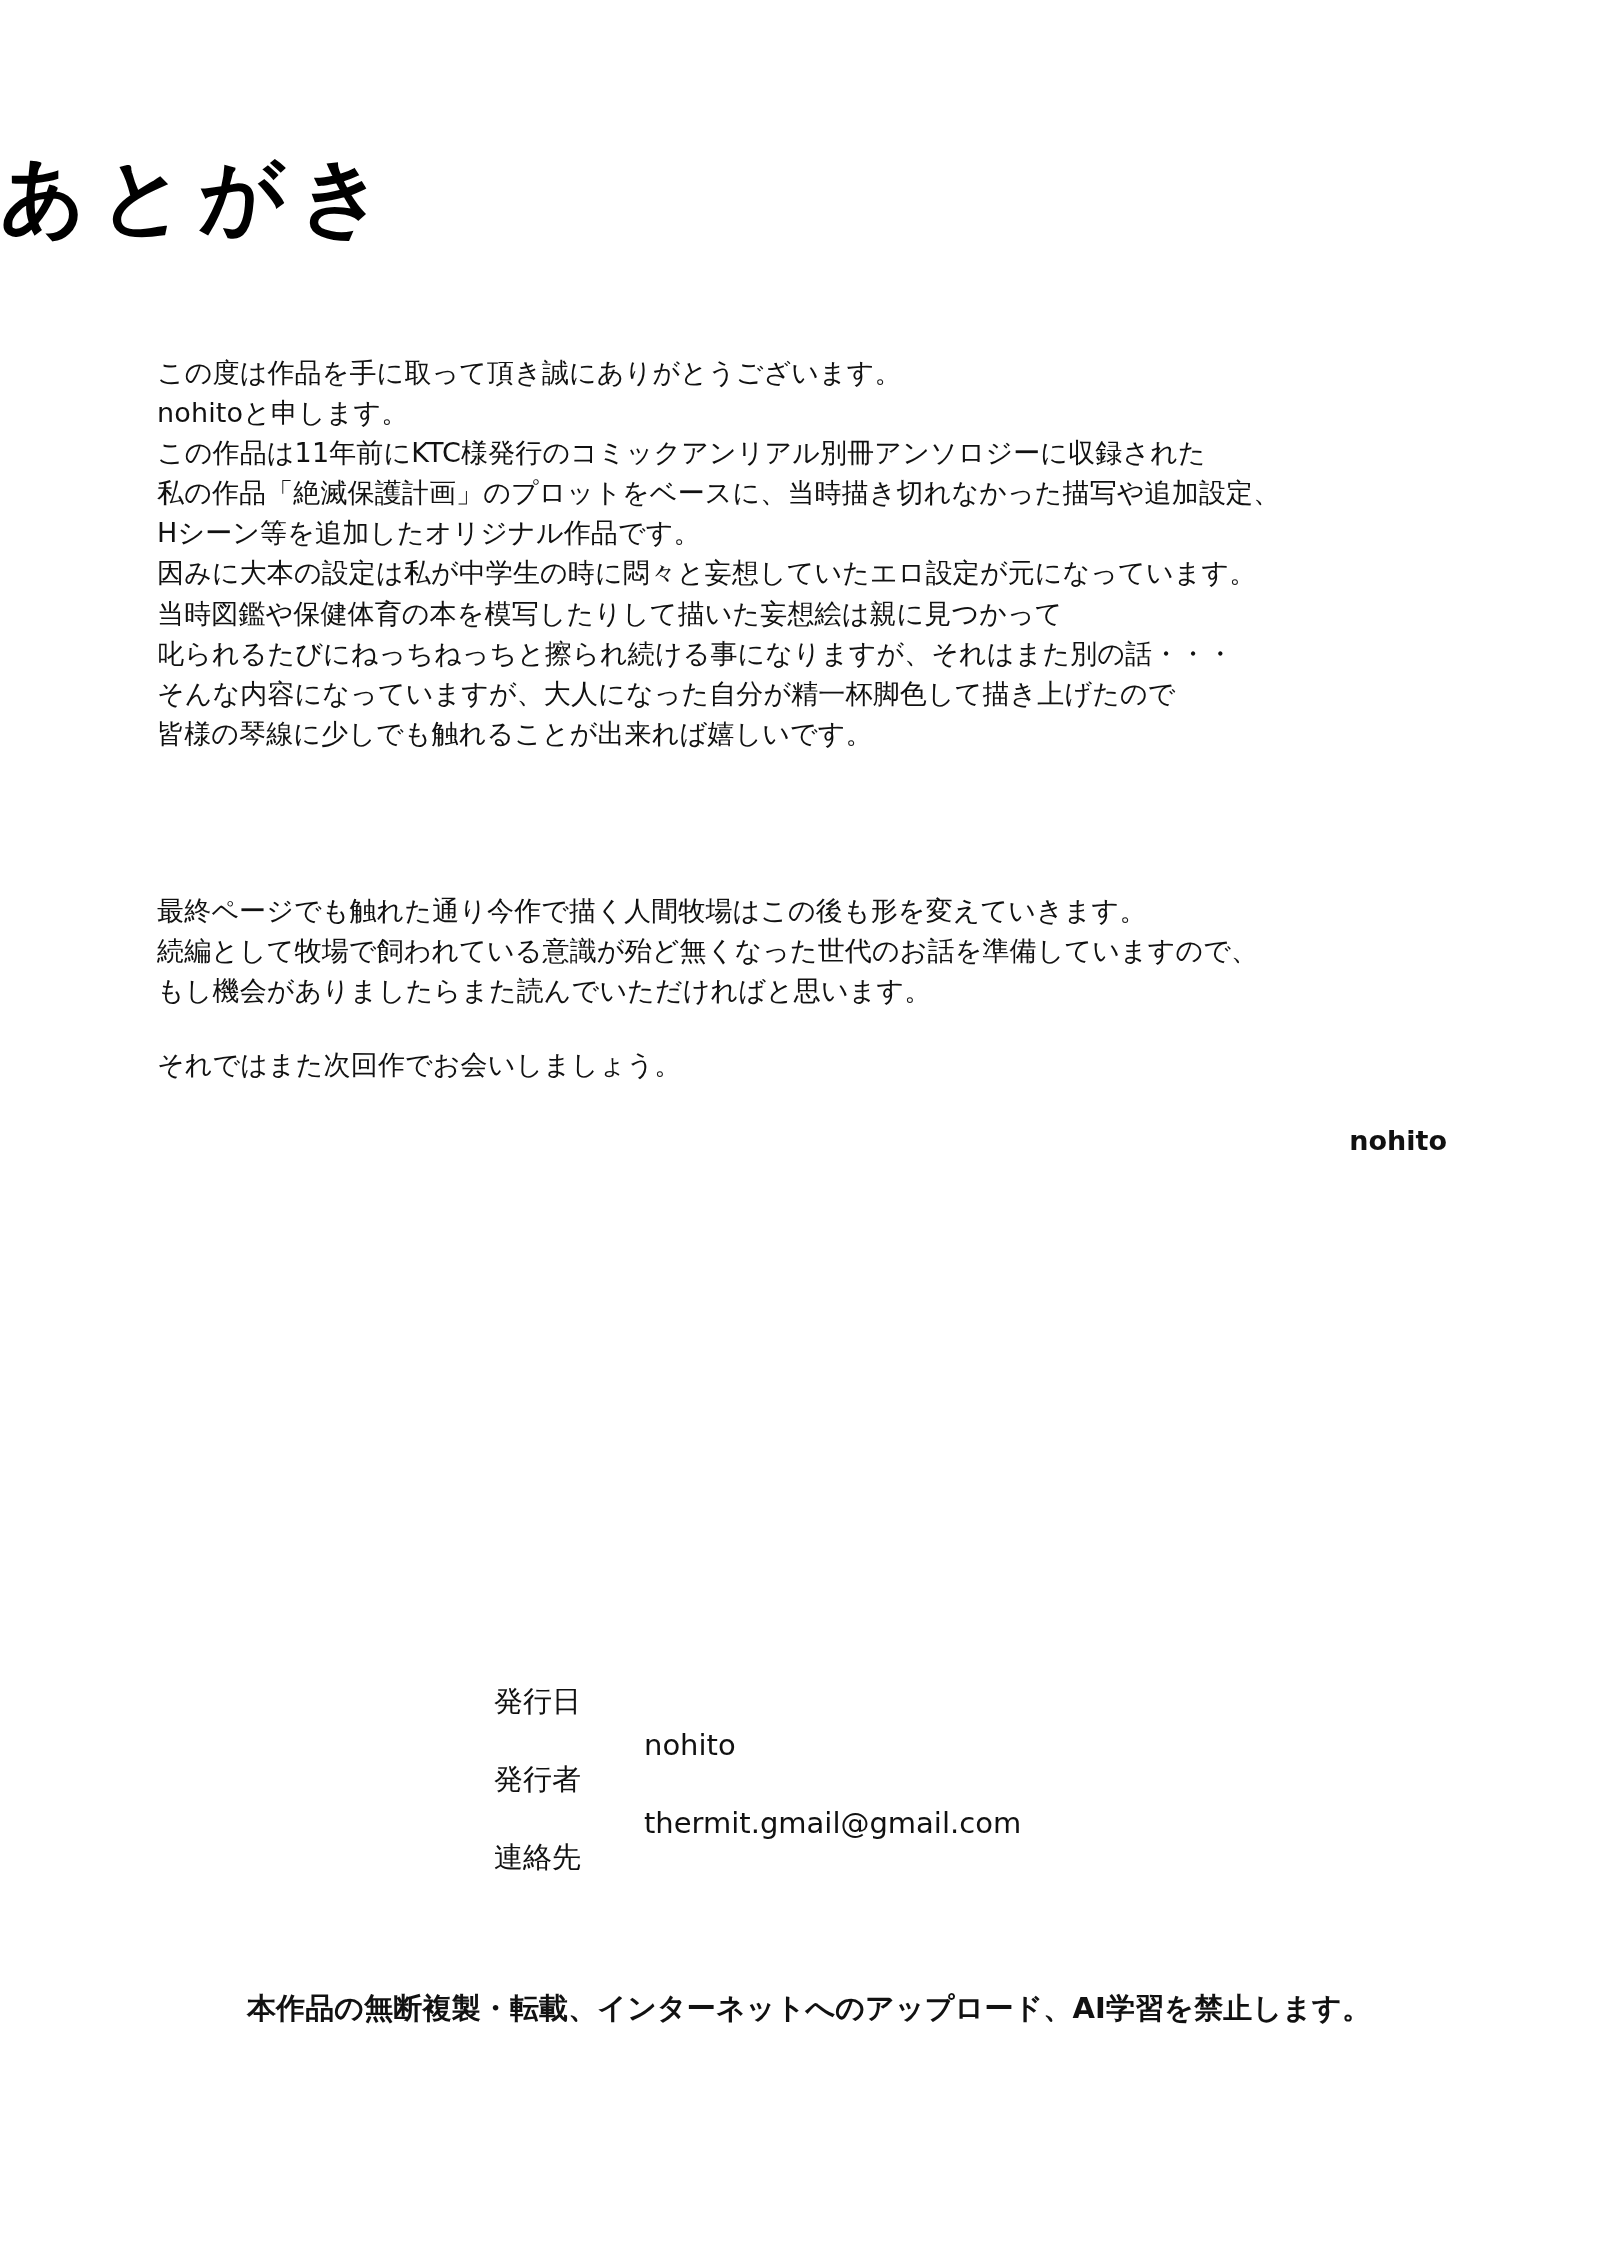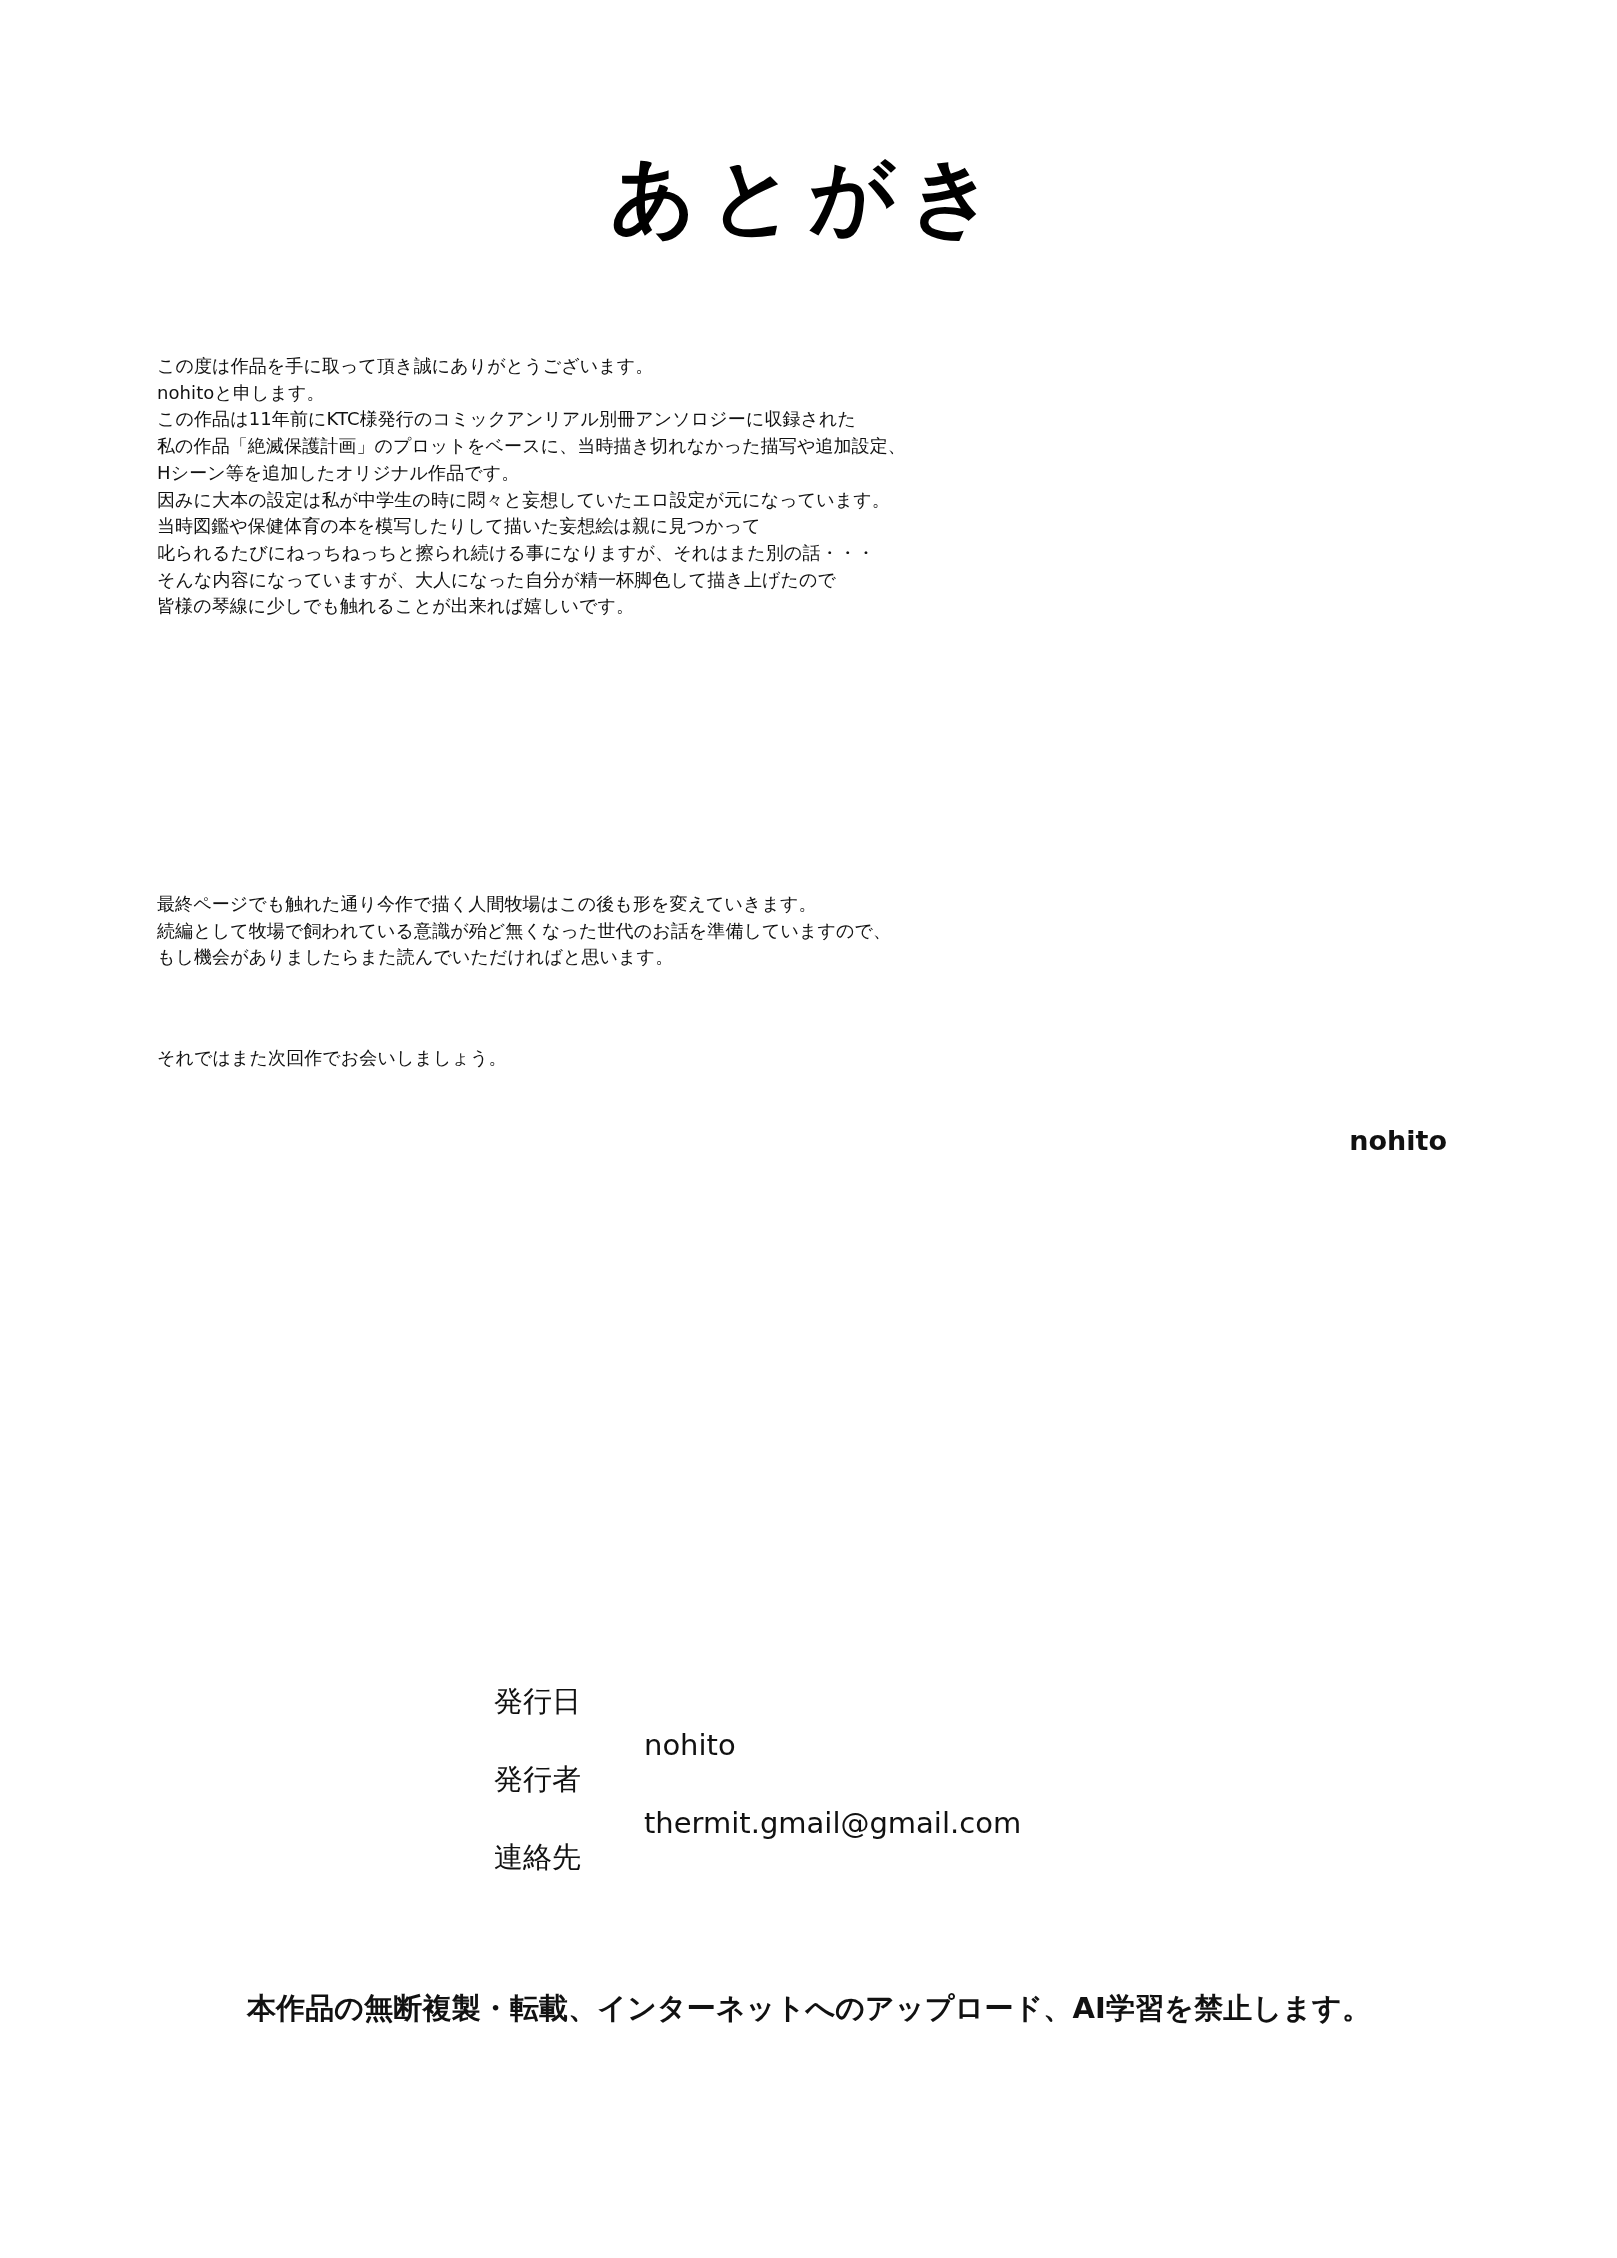--- a/index.html
+++ b/index.html
@@ -21,35 +21,34 @@
     inset: 0;
     background: #ffffff;
   }
 
   
   .afterword-title {
     position: absolute;
     top: 154px;
     left: 0;
     width: 100%;
-    text-align: center;
     font-family: "DejaVu Serif", "Liberation Serif", serif;
     font-size: 84px;
     font-weight: 700;
     letter-spacing: 0.16em;
     color: #000000;
     line-height: 1;
   }
 
   
   .body-block {
     position: absolute;
     left: 157px;
     width: 1323px;
-    font-size: 18px;
+    font-size: 27px;
     line-height: 1.485;
     color: #111111;
     letter-spacing: 0.005em;
     white-space: pre-wrap;
   }
   #para1 { top: 353px; }
   #para2 { top: 891px; }
   #para3 { top: 1045px; }
 
   .signature {

